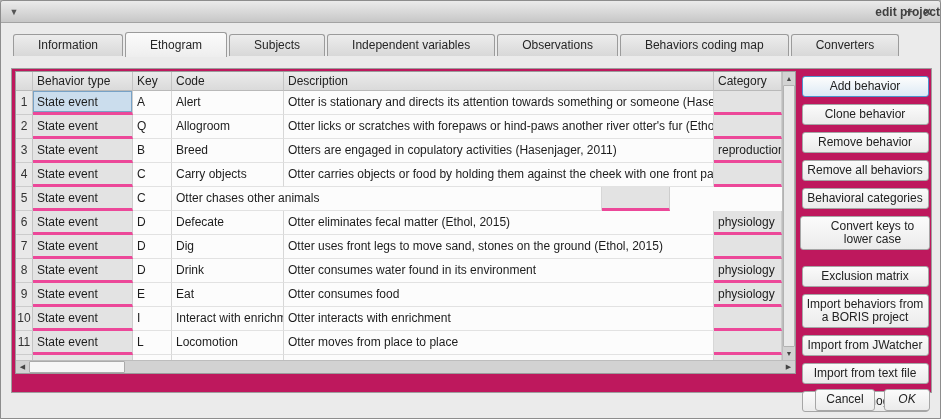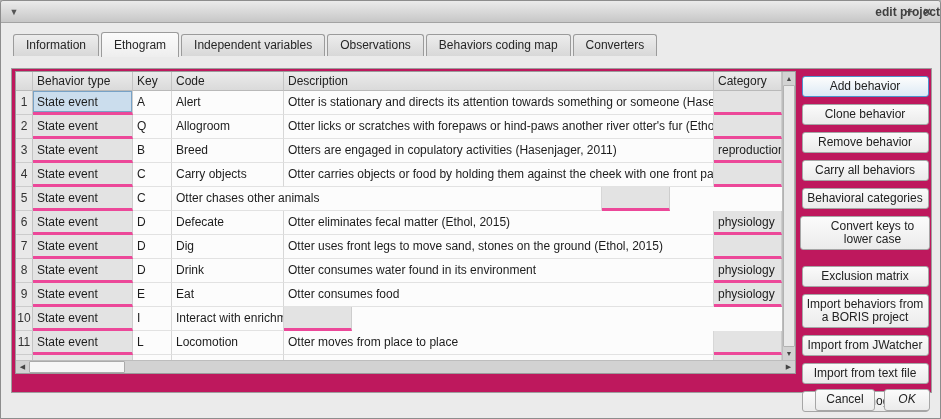--- a/index.html
+++ b/index.html
@@ -16,21 +16,21 @@
     border-bottom:1px solid #a3a3a3; border-radius:3px 3px 0 0;
     display:flex; align-items:center;
   }
   .titlebar .menu-btn { width:26px; text-align:center; color:#555; font-size:9px; cursor:default; }
   .titlebar .title { position:absolute; left:0; right:0; text-align:right; font-weight:bold; color:#3f3f3f; }
   .titlebar .controls { margin-left:auto; display:flex; align-items:center; gap:10px; padding-right:9px; z-index:2; }
   .titlebar .tb-btn { color:#4d4d4d; font-size:13px; line-height:13px; font-weight:bold; cursor:default; }
   
   .tabbar { position:absolute; top:30px; left:12px; height:25px; display:flex; align-items:flex-end; z-index:3; }
   .tab {
-    height:22px; line-height:21px; padding:0 12px; margin-right:2px;
+    height:22px; line-height:21px; padding:0 24px; margin-right:2px;
     background:linear-gradient(#ededed,#d8d8d8);
     border:1px solid #9b9b9b; border-bottom:none; border-radius:3px 3px 0 0;
     color:#262626; white-space:nowrap; cursor:default;
   }
   .tab.active {
     height:25px; line-height:24px;
     background:linear-gradient(#fbfbfb,#eeeeee);
     margin-bottom:-1px; z-index:4; position:relative;margin-top:14px;
   }
   
@@ -107,20 +107,21 @@
     <div class="title">edit project</div>
     <div class="controls">
       <span class="tb-btn">+</span>
       <span class="tb-btn">×</span>
     </div>
   </div>
 
   <div class="tabbar">
       <div class="tab">Information</div>
       <div class="tab active">Ethogram</div>
+      <div class="tab">Subjects</div>
       <div class="tab">Independent variables</div>
       <div class="tab">Observations</div>
       <div class="tab">Behaviors coding map</div>
       <div class="tab">Converters</div>
     </div>
 
   <div class="pane">
 
     <div class="table">
       <div class="thead">
@@ -202,20 +203,21 @@
           <div class="c      w-key">E</div>
           <div class="c      w-code">Eat</div>
           <div class="c      w-desc">Otter consumes food</div>
           <div class="c cat  w-cat">physiology</div>
         </div>
           <div class="trow">
           <div class="c num  w-num">10</div>
           <div class="c type w-type">State event</div>
           <div class="c      w-key">I</div>
           <div class="c      w-code">Interact with enrichment</div>
+          <div class="c      w-desc">Otter interacts with enrichment</div>
           <div class="c cat  w-cat"></div>
         </div>
           <div class="trow">
           <div class="c num  w-num">11</div>
           <div class="c type w-type">State event</div>
           <div class="c      w-key">L</div>
           <div class="c      w-code">Locomotion</div>
           <div class="c      w-desc">Otter moves from place to place</div>
           <div class="c cat  w-cat"></div>
         </div>
@@ -240,21 +242,21 @@
         <div class="arrow left">◀</div>
         <div class="handle"></div>
         <div class="arrow right">▶</div>
       </div>
     </div>
 
     <div class="side-col">
         <div class="btn default">Add behavior</div>
         <div class="btn">Clone behavior</div>
         <div class="btn">Remove behavior</div>
-        <div class="btn">Carry all behaviors</div>
+        <div class="btn">Remove all behaviors</div>
         <div class="btn">Behavioral categories</div>
         <div class="btn wide">Convert keys to lower case</div>
         <div class="btn group-gap">Exclusion matrix</div>
         <div class="btn">Import behaviors from a BORIS project</div>
         <div class="btn">Import from JWatcher</div>
         <div class="btn">Import from text file</div>
         <div class="btn">Export Ethogram</div>
       </div>
 
   </div>

